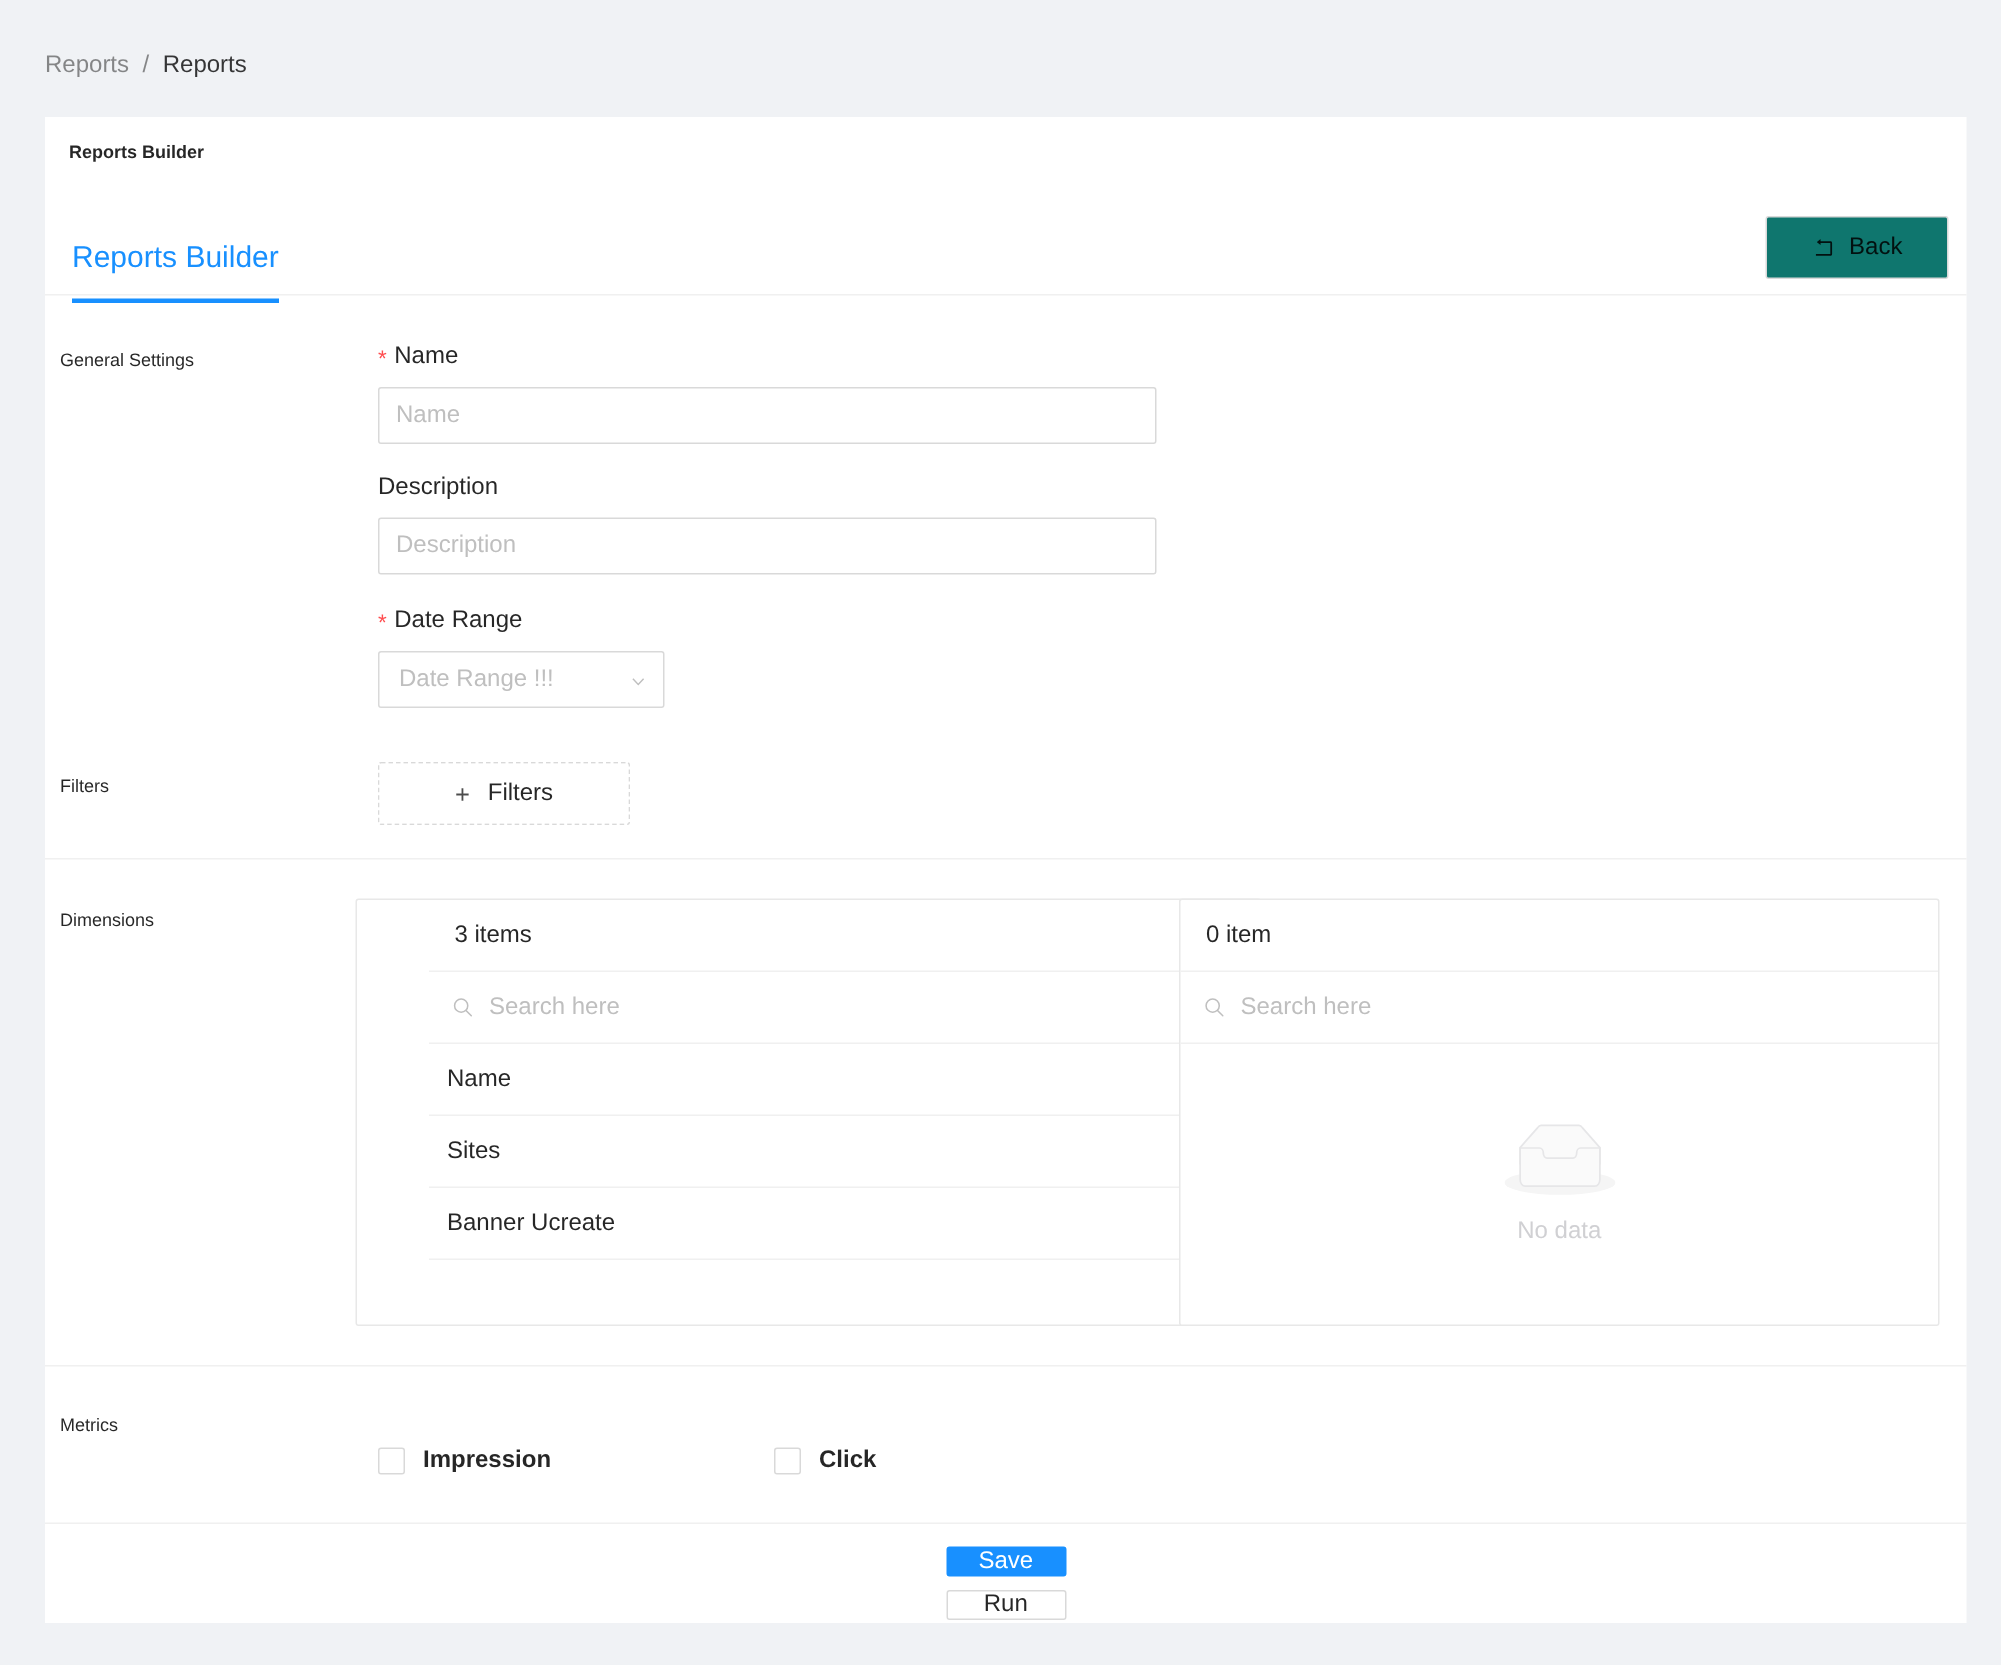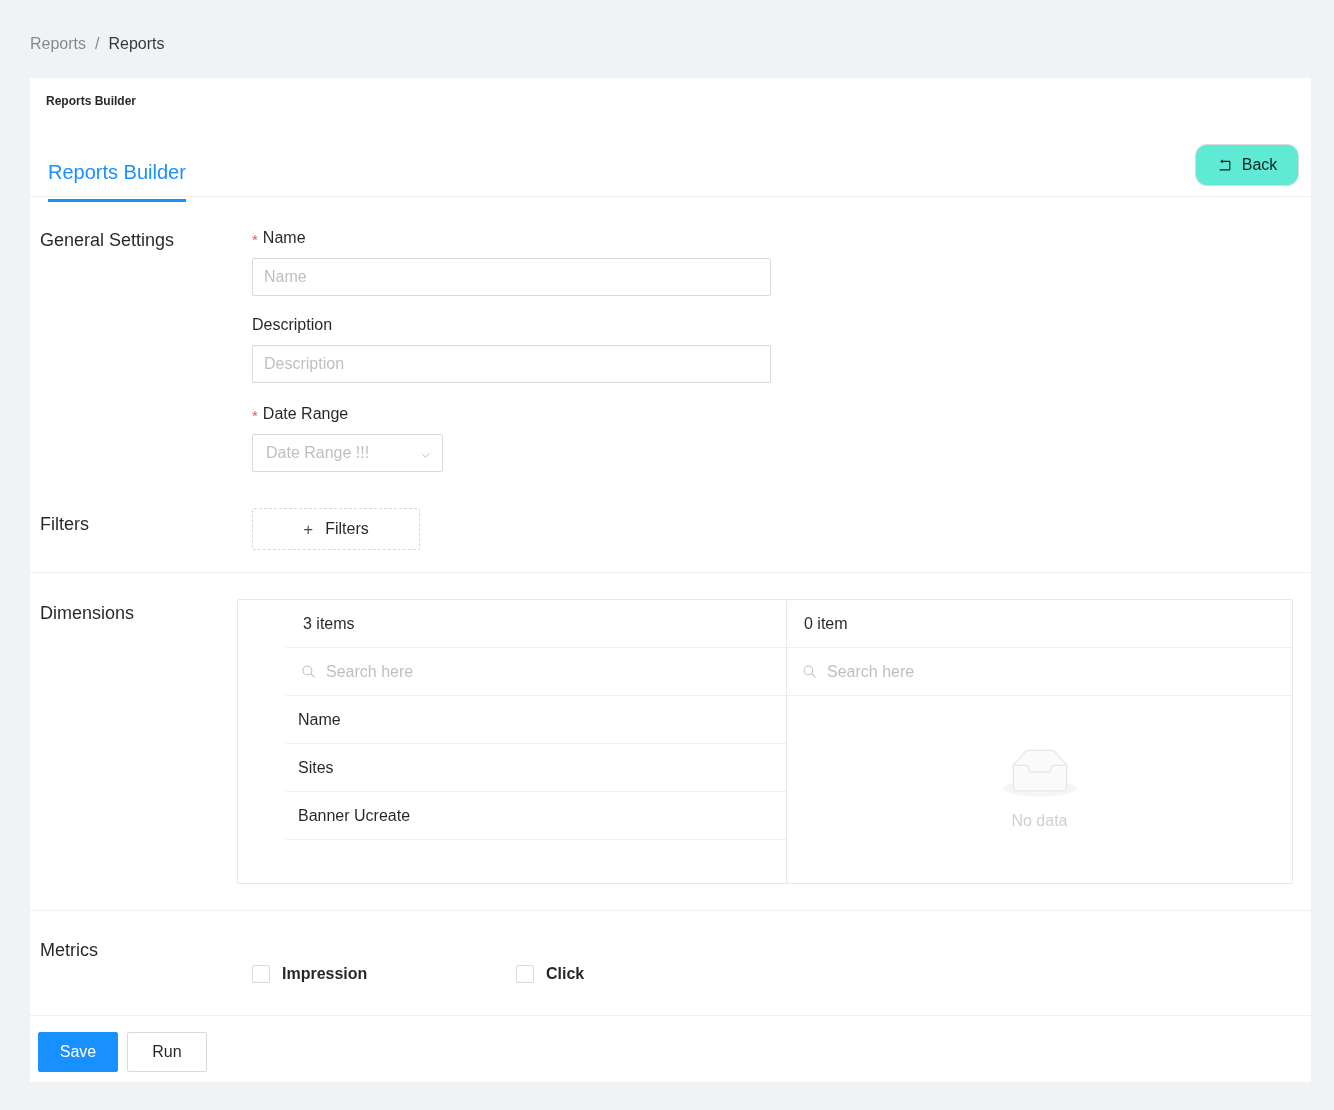--- a/index.html
+++ b/index.html
@@ -70,25 +70,25 @@
     left: 0;
     right: 0;
     bottom: 0;
     height: 3px;
     background: #1890ff;
   }
   .back-btn {
     position: absolute;
     right: 12px;
     top: 22px;
-    width: 104px;
+    width: 122px;
     height: 42px;
-    background: #5eead4;
+    background: #0f766e;
     border: 1px solid #d9d9d9;
-    border-radius: 12px;
+    border-radius: 2px;
     display: flex;
     align-items: center;
     justify-content: center;
     gap: 9px;
     font-size: 16px;
     color: rgba(0,0,0,0.85);
     cursor: pointer;
   }
   .icon-rollback { display: inline-block; width: 16px; height: 16px; }
 
@@ -98,21 +98,21 @@
     padding: 0 16px;
     border-bottom: 1px solid #f0f0f0;
   }
   .section-general { height: 376px; }
   .section-dimensions { height: 338px; }
   .section-metrics { height: 105px; }
 
   .section-label {
     position: absolute;
     left: 10px;
-    font-size: 18px;
+    font-size: 12px;
     line-height: 26px;
     color: rgba(0,0,0,0.85);
   }
 
   
   .lbl-general { top: 30px; }
   .lbl-filters { top: 314px; }
   .lbl-dimensions { top: 27px; }
   .lbl-metrics { top: 26px; }
 
@@ -284,20 +284,21 @@
   .card-footer {
     position: absolute;
     left: 0;
     right: 0;
     bottom: 0;
     height: 61px;
     padding: 10px 8px;
     display: flex;
     align-items: center;
     gap: 9px;
+    flex-direction: column;
   }
   .btn {
     height: 40px;
     min-width: 80px;
     border-radius: 2px;
     font-size: 16px;
     font-family: "Liberation Sans", sans-serif;
     display: inline-flex;
     align-items: center;
     justify-content: center;

